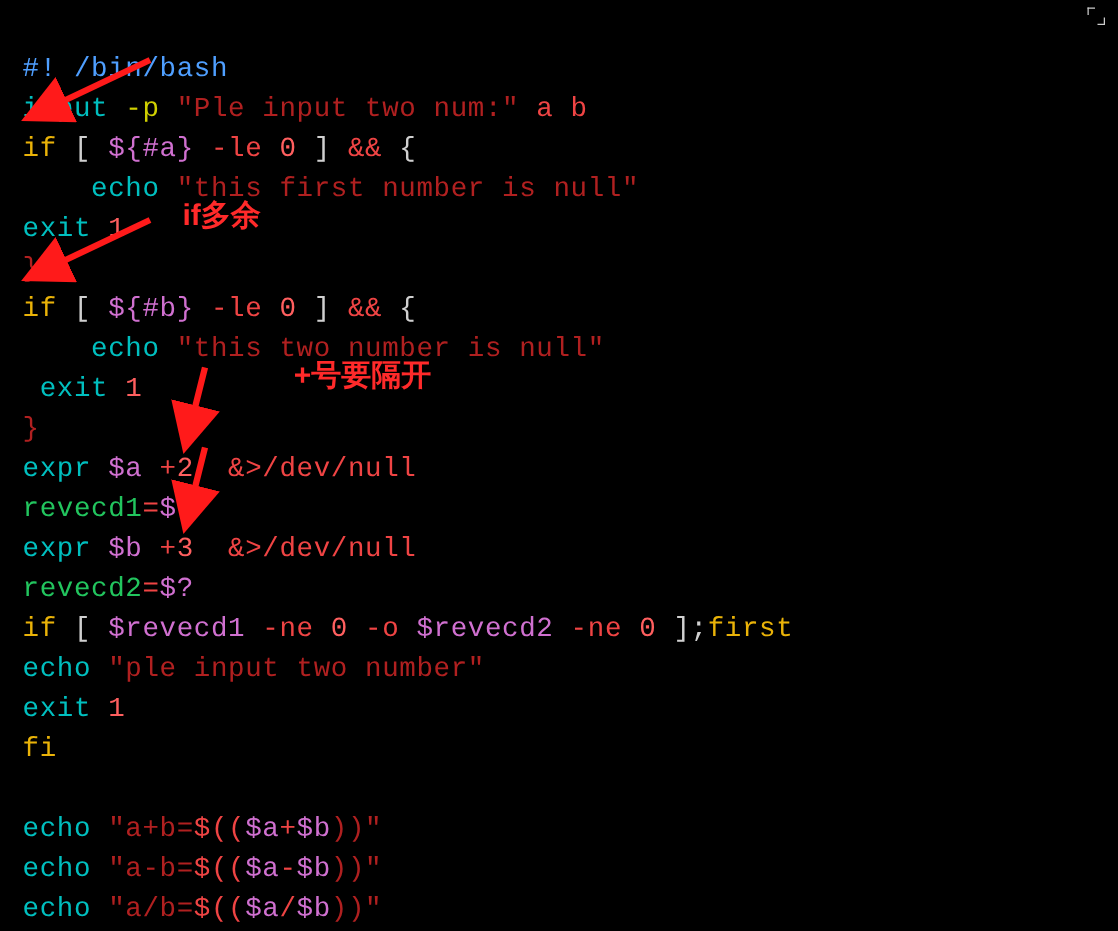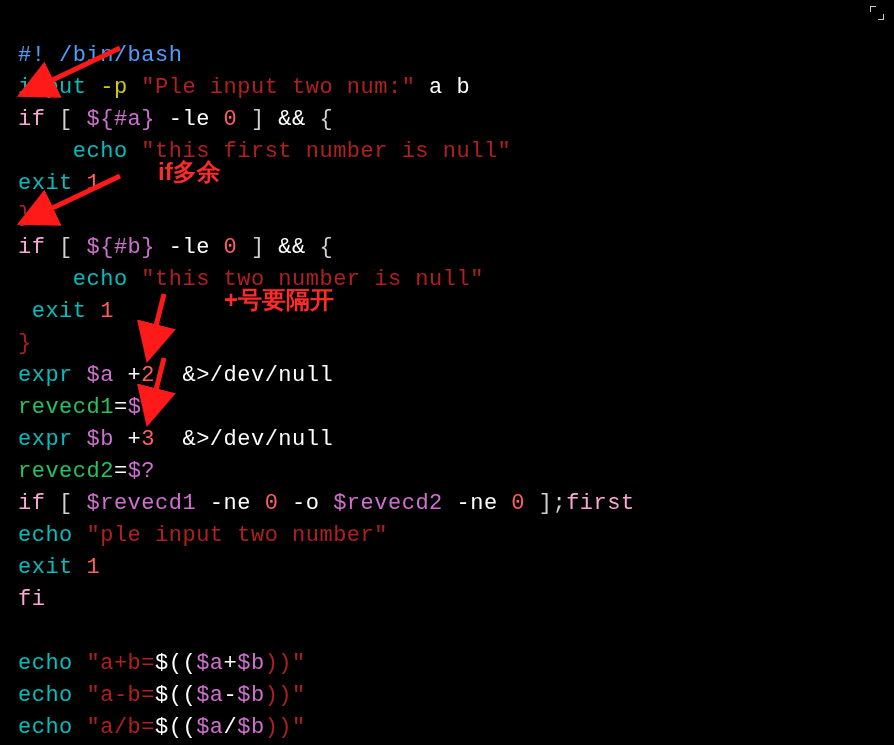--- a/index.html
+++ b/index.html
@@ -1,26 +1,26 @@
 <!DOCTYPE html>
 <html><head>
 <meta charset="utf-8">
 <style>
   html,body{margin:0;padding:0;background:#000;width:894px;height:745px;overflow:hidden}
   .editor{position:relative;font-family:Consolas,"Courier New",monospace;font-size:22px;
     line-height:32px;color:#e0d8b8;padding:8px 18px;white-space:pre;letter-spacing:0.5px}
-  .kw{color:#f9a8d4}            
+  .kw{color:#eab308}            
   .keycy{color:#00bfbf}         
   .num{color:#ff5f5f}           
   .str{color:#b02020}           
   .brk{color:#d0d0d0}           
   .var{color:#d070d0}           
   .comm{color:#4f9fff}          
   .opt{color:#d0d000}           
-  .plain{color:#ffffff}
+  .plain{color:#ef4444}
   .id2{color:#22c55e}
   .ann{position:absolute;color:#ff2a2a;font-weight:bold;font-size:24px;
     font-family:"Microsoft YaHei",sans-serif}
   .expand{position:absolute;top:6px;right:10px;width:14px;height:14px;cursor:pointer}
   .expand:before,.expand:after{content:"";position:absolute;width:5px;height:5px;
     border:1px solid #ccc;border-width:1px 0 0 1px}
   .expand:before{top:0;left:0}
   .expand:after{bottom:0;right:0;border-width:0 1px 1px 0}
   svg.arrow{position:absolute;overflow:visible;pointer-events:none}
 </style>
@@ -47,22 +47,22 @@
 <span><span class="keycy">exit </span><span class="num">1</span></span>
 <span><span class="kw">fi</span></span>
 <span> </span>
 <span><span class="keycy">echo </span><span class="str">"a+b=</span><span class="plain">$((</span><span class="var">$a</span><span class="plain">+</span><span class="var">$b</span><span class="str">))"</span></span>
 <span><span class="keycy">echo </span><span class="str">"a-b=</span><span class="plain">$((</span><span class="var">$a</span><span class="plain">-</span><span class="var">$b</span><span class="str">))"</span></span>
 <span><span class="keycy">echo </span><span class="str">"a/b=</span><span class="plain">$((</span><span class="var">$a</span><span class="plain">/</span><span class="var">$b</span><span class="str">))"</span></span>
 
 
 </div>
 
-<div class="ann" style="top:156px;left:158px">if多余</div>
-<div class="ann" style="top:284px;left:224px">+号要隔开</div>
+<div class="ann" style="top:156px;left:146px">if多余</div>
+<div class="ann" style="top:284px;left:235px">+号要隔开</div>
 
 <svg class="arrow" style="top:40px;left:30px" width="110" height="60">
   <defs>
       <marker id="ah" markerWidth="8" markerHeight="8" refX="2" refY="4" orient="auto">
     <path d="M0,0 L8,4 L0,8 Z" fill="#ff1a1a"></path>
       </marker>
     </defs>
   <line x1="90" y1="8" x2="14" y2="44" stroke="#ff1a1a" stroke-width="5" marker-end="url(#ah)"></line>
 </svg>
 <svg class="arrow" style="top:168px;left:30px" width="110" height="60">

